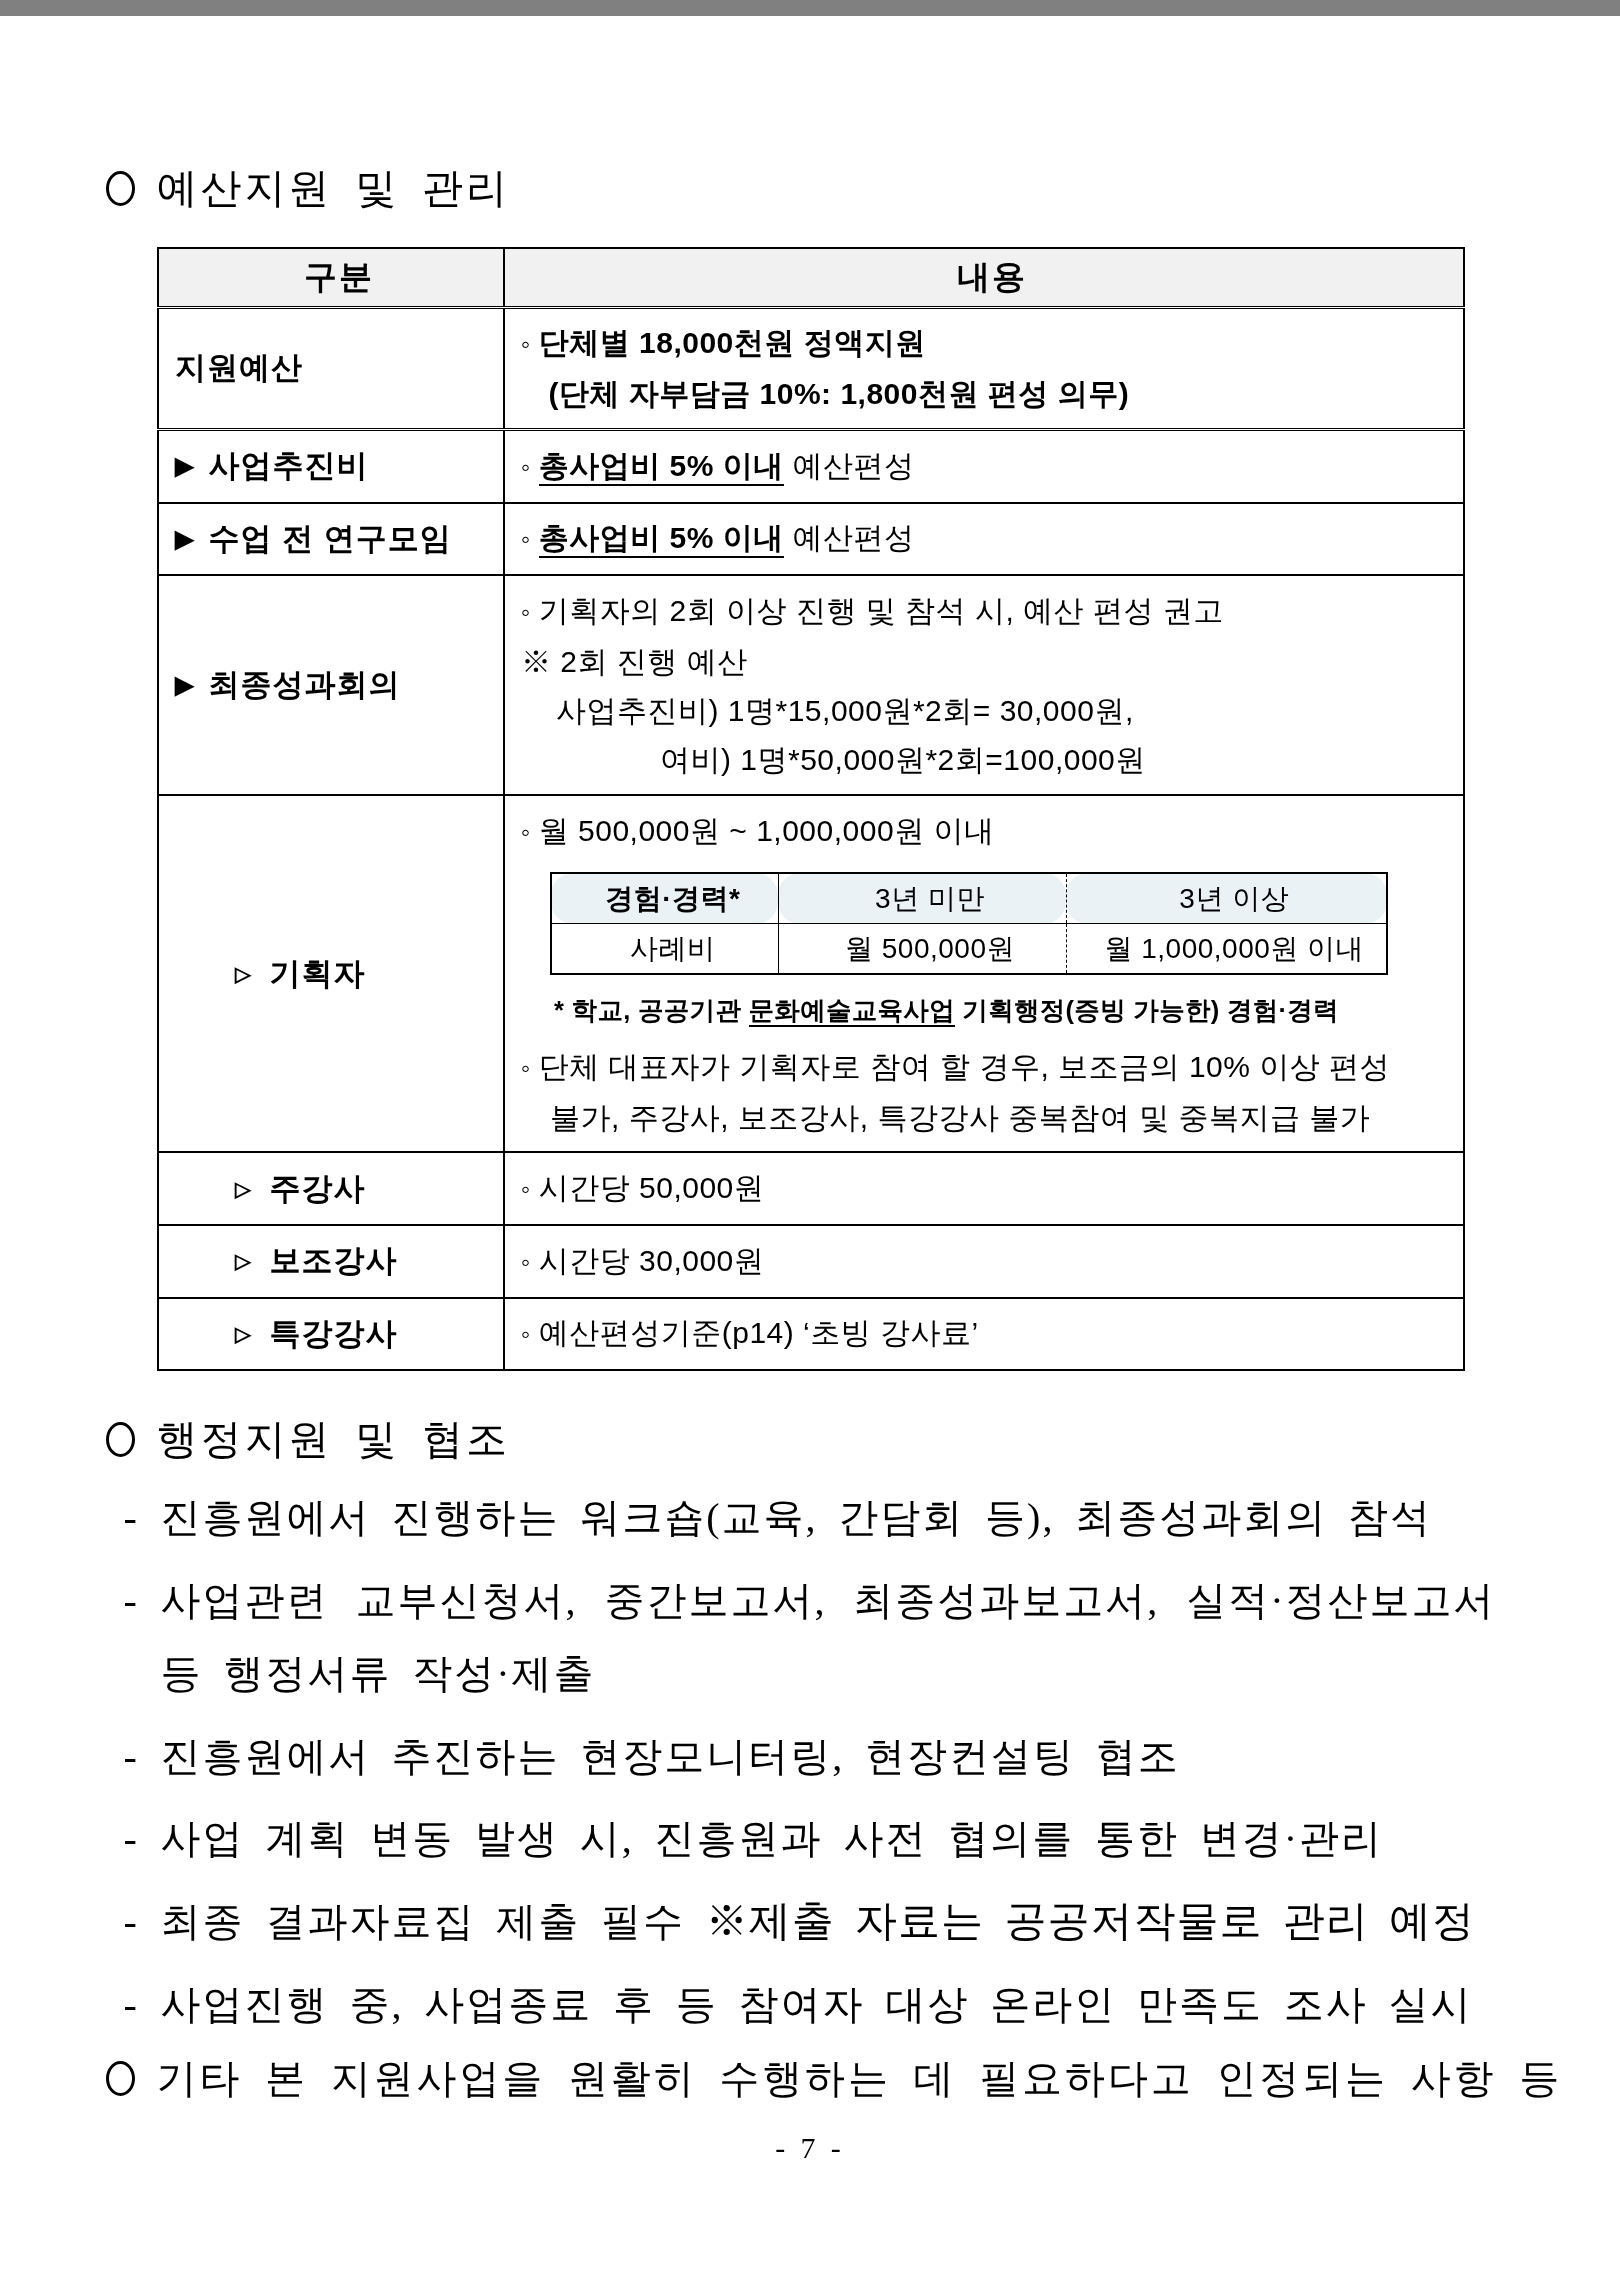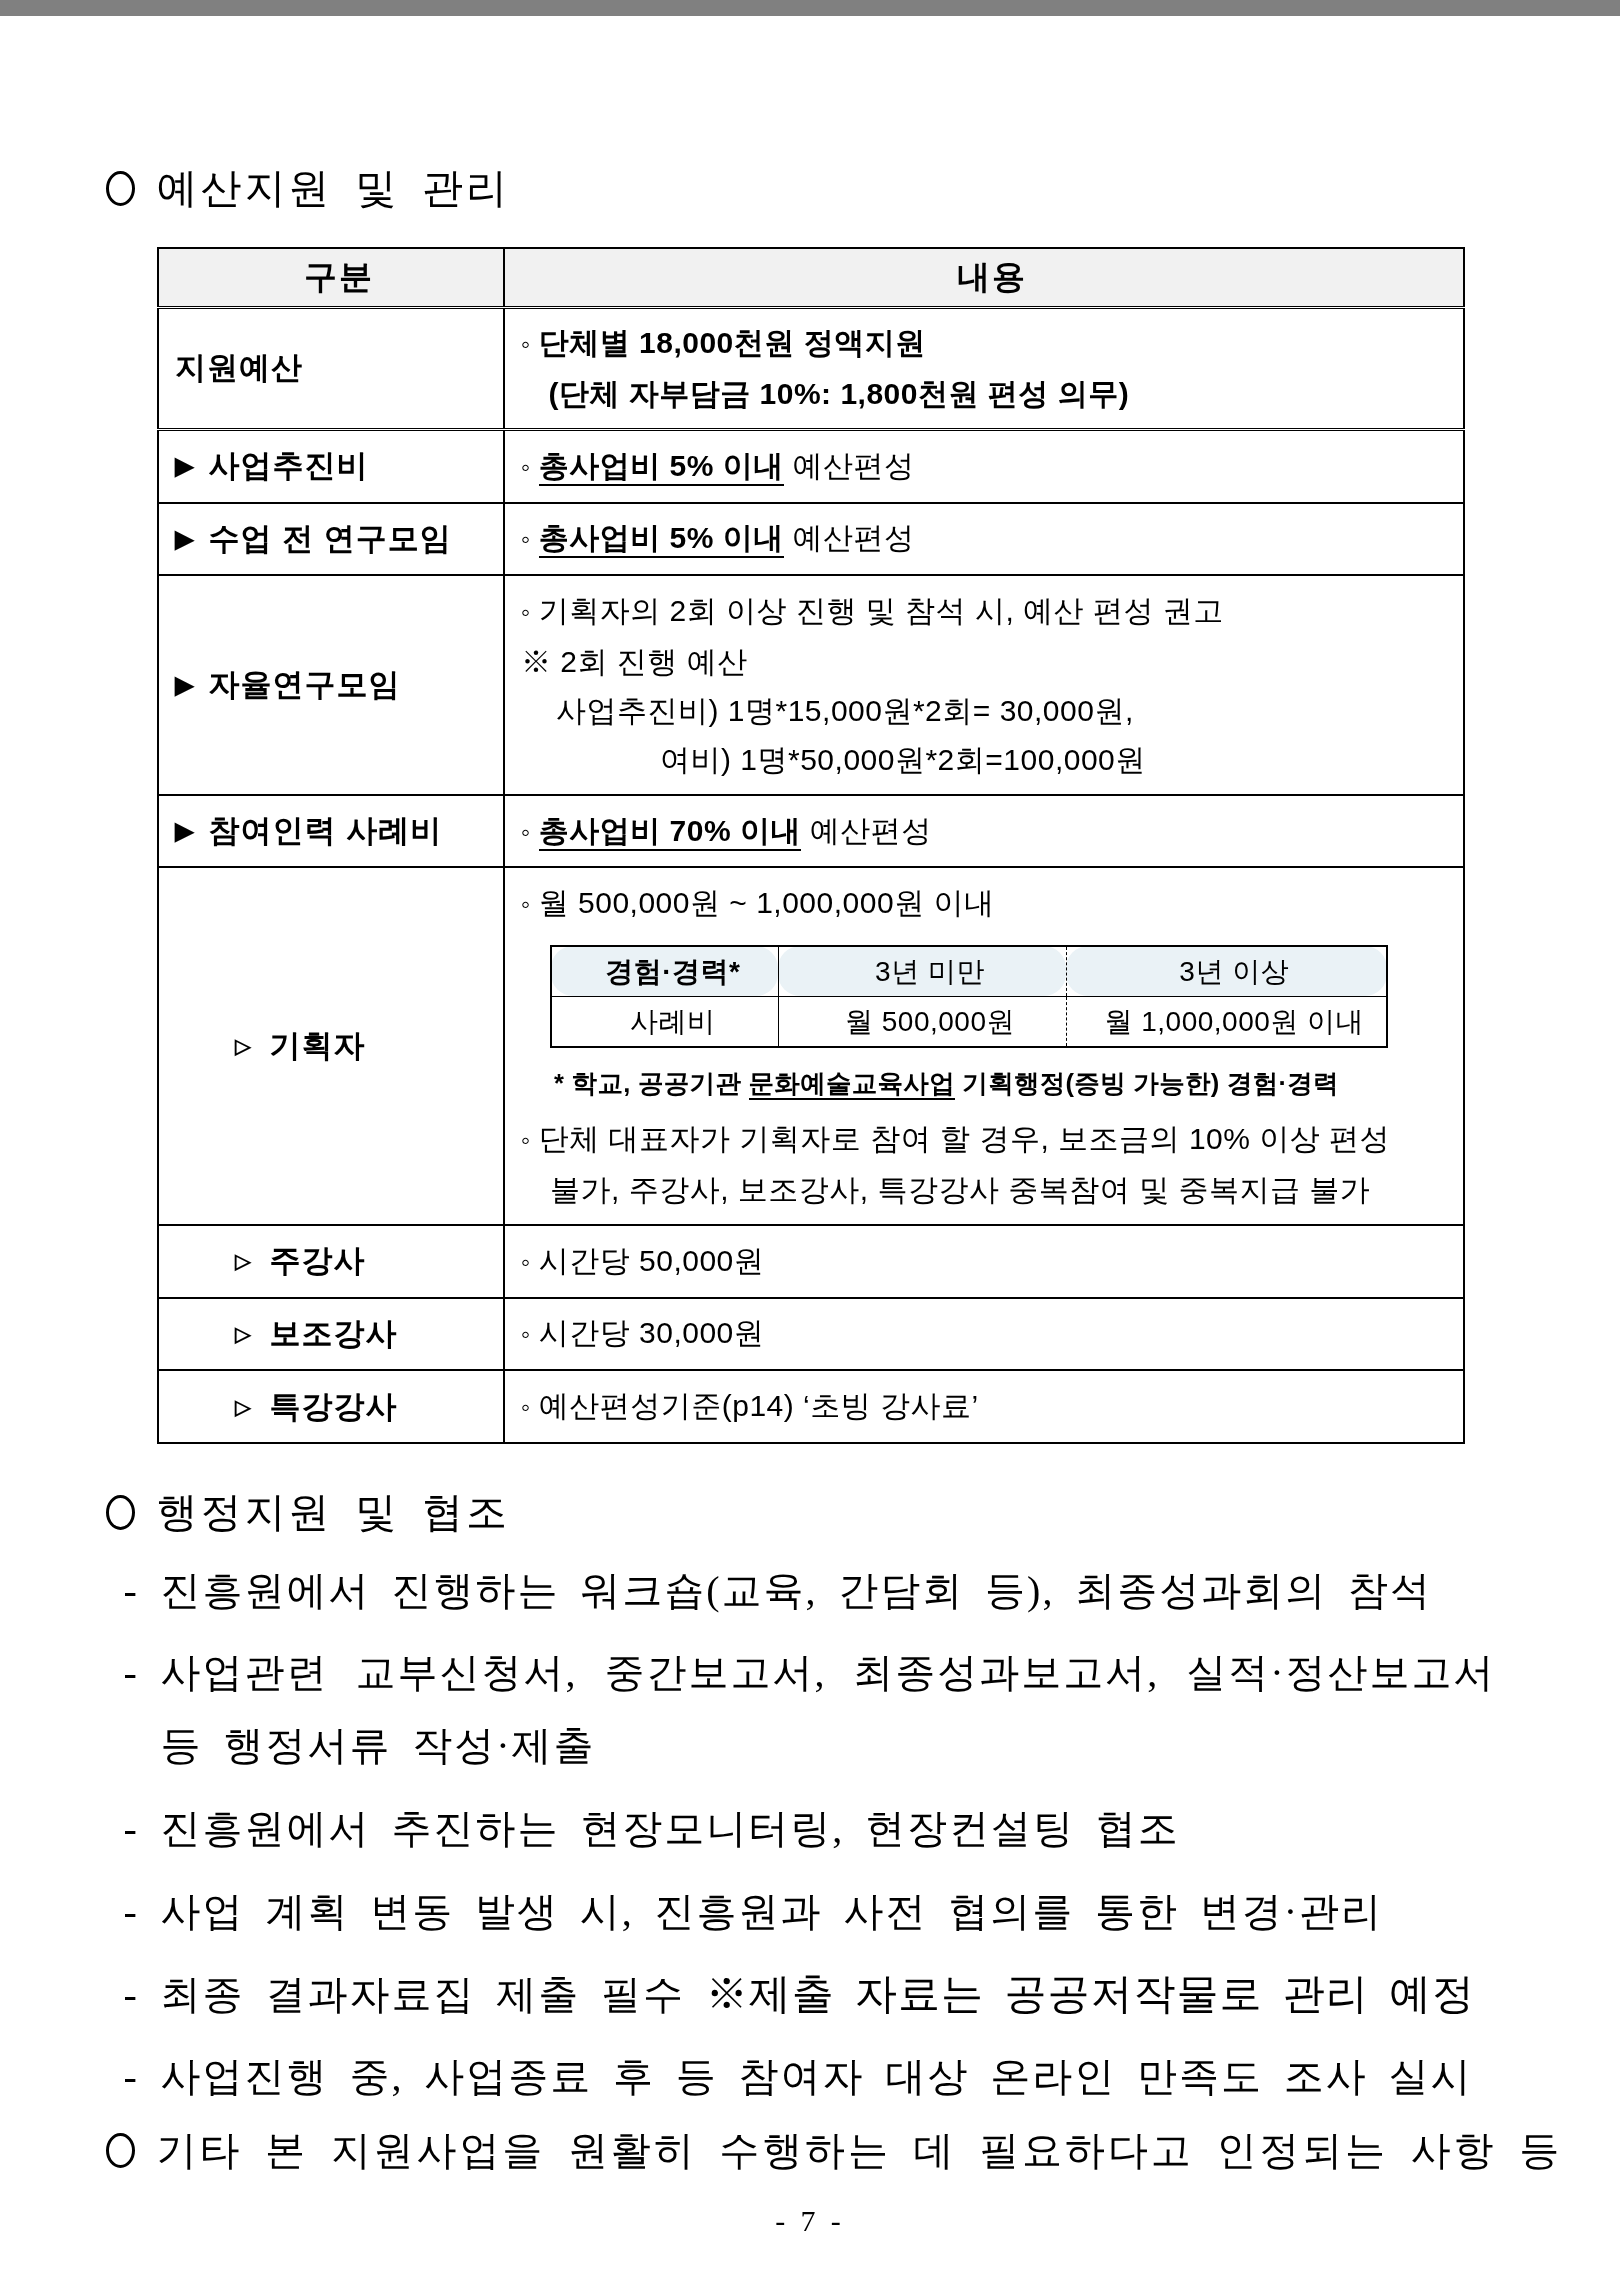--- a/index.html
+++ b/index.html
@@ -133,33 +133,29 @@
         <td class="cat h73"><span class="marker">▶</span><span>사업추진비</span></td>
         <td class="content"><span class="bullet">◦</span><span class="emph">총사업비 5% 이내</span> <span>예산편성</span></td>
       </tr>
 
       <tr>
         <td class="cat h73"><span class="marker">▶</span><span>수업 전 연구모임</span></td>
         <td class="content"><span class="bullet">◦</span><span class="emph">총사업비 5% 이내</span> <span>예산편성</span></td>
       </tr>
 
       <tr>
-        <td class="cat h199"><span class="marker">▶</span><span>자율연구모임</span></td>
+        <td class="cat h199"><span class="marker">▶</span><span>최종성과회의</span></td>
         <td class="content">
           <div><span class="bullet">◦</span><span>기획자의 2회 이상 진행 및 참석 시, 예산 편성 권고</span></div>
           <div><span>※</span> <span>2회 진행 예산</span></div>
           <div class="indent36">사업추진비) 1명*15,000원*2회= 30,000원,</div>
           <div class="indent142">여비) 1명*50,000원*2회=100,000원</div>
         </td>
       </tr>
 
-      <tr>
-        <td class="cat h73"><span class="marker">▶</span><span>참여인력 사례비</span></td>
-        <td class="content"><span class="bullet">◦</span><span class="emph">총사업비 70% 이내</span> <span>예산편성</span></td>
-      </tr>
 
       <tr>
         <td class="cat sub h338"><span class="marker">▷</span><span>기획자</span></td>
         <td class="content">
           <div><span class="bullet">◦</span><span>월 500,000원 ~ 1,000,000원 이내</span></div>
           <table class="exp">
             <colgroup>
                 <col style="width:227px">
                 <col style="width:288px">
                 <col style="width:321px">

